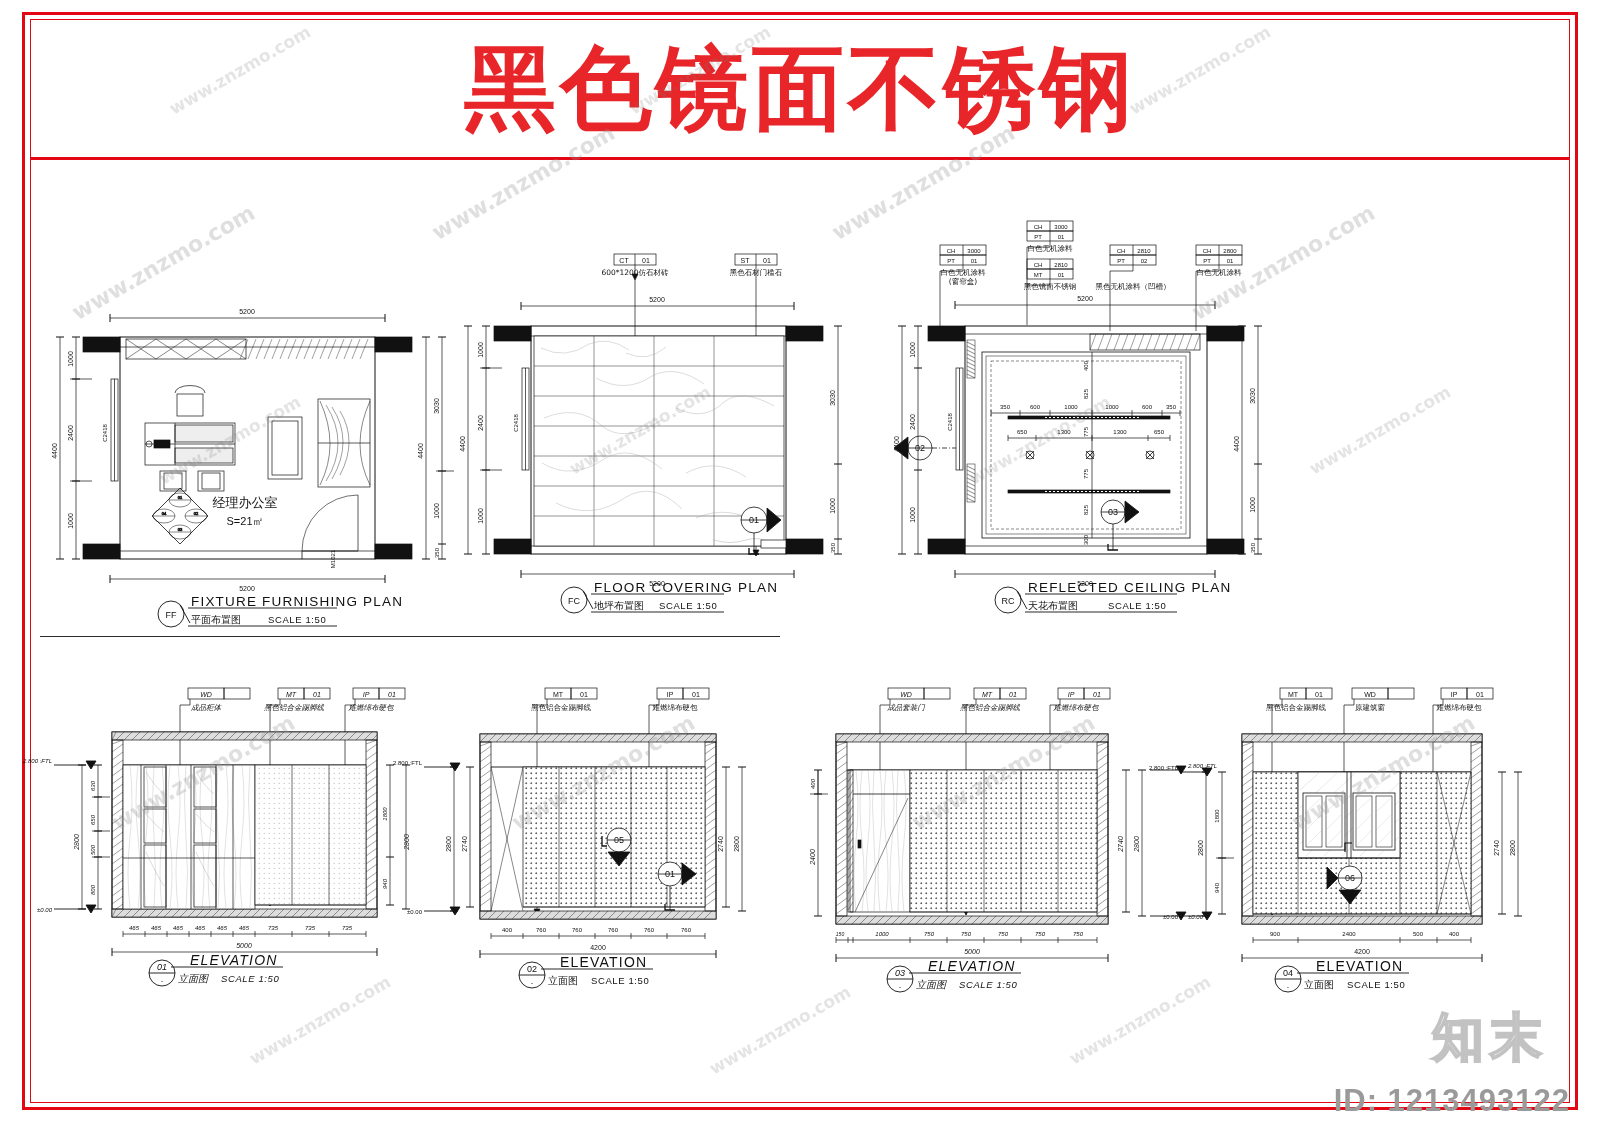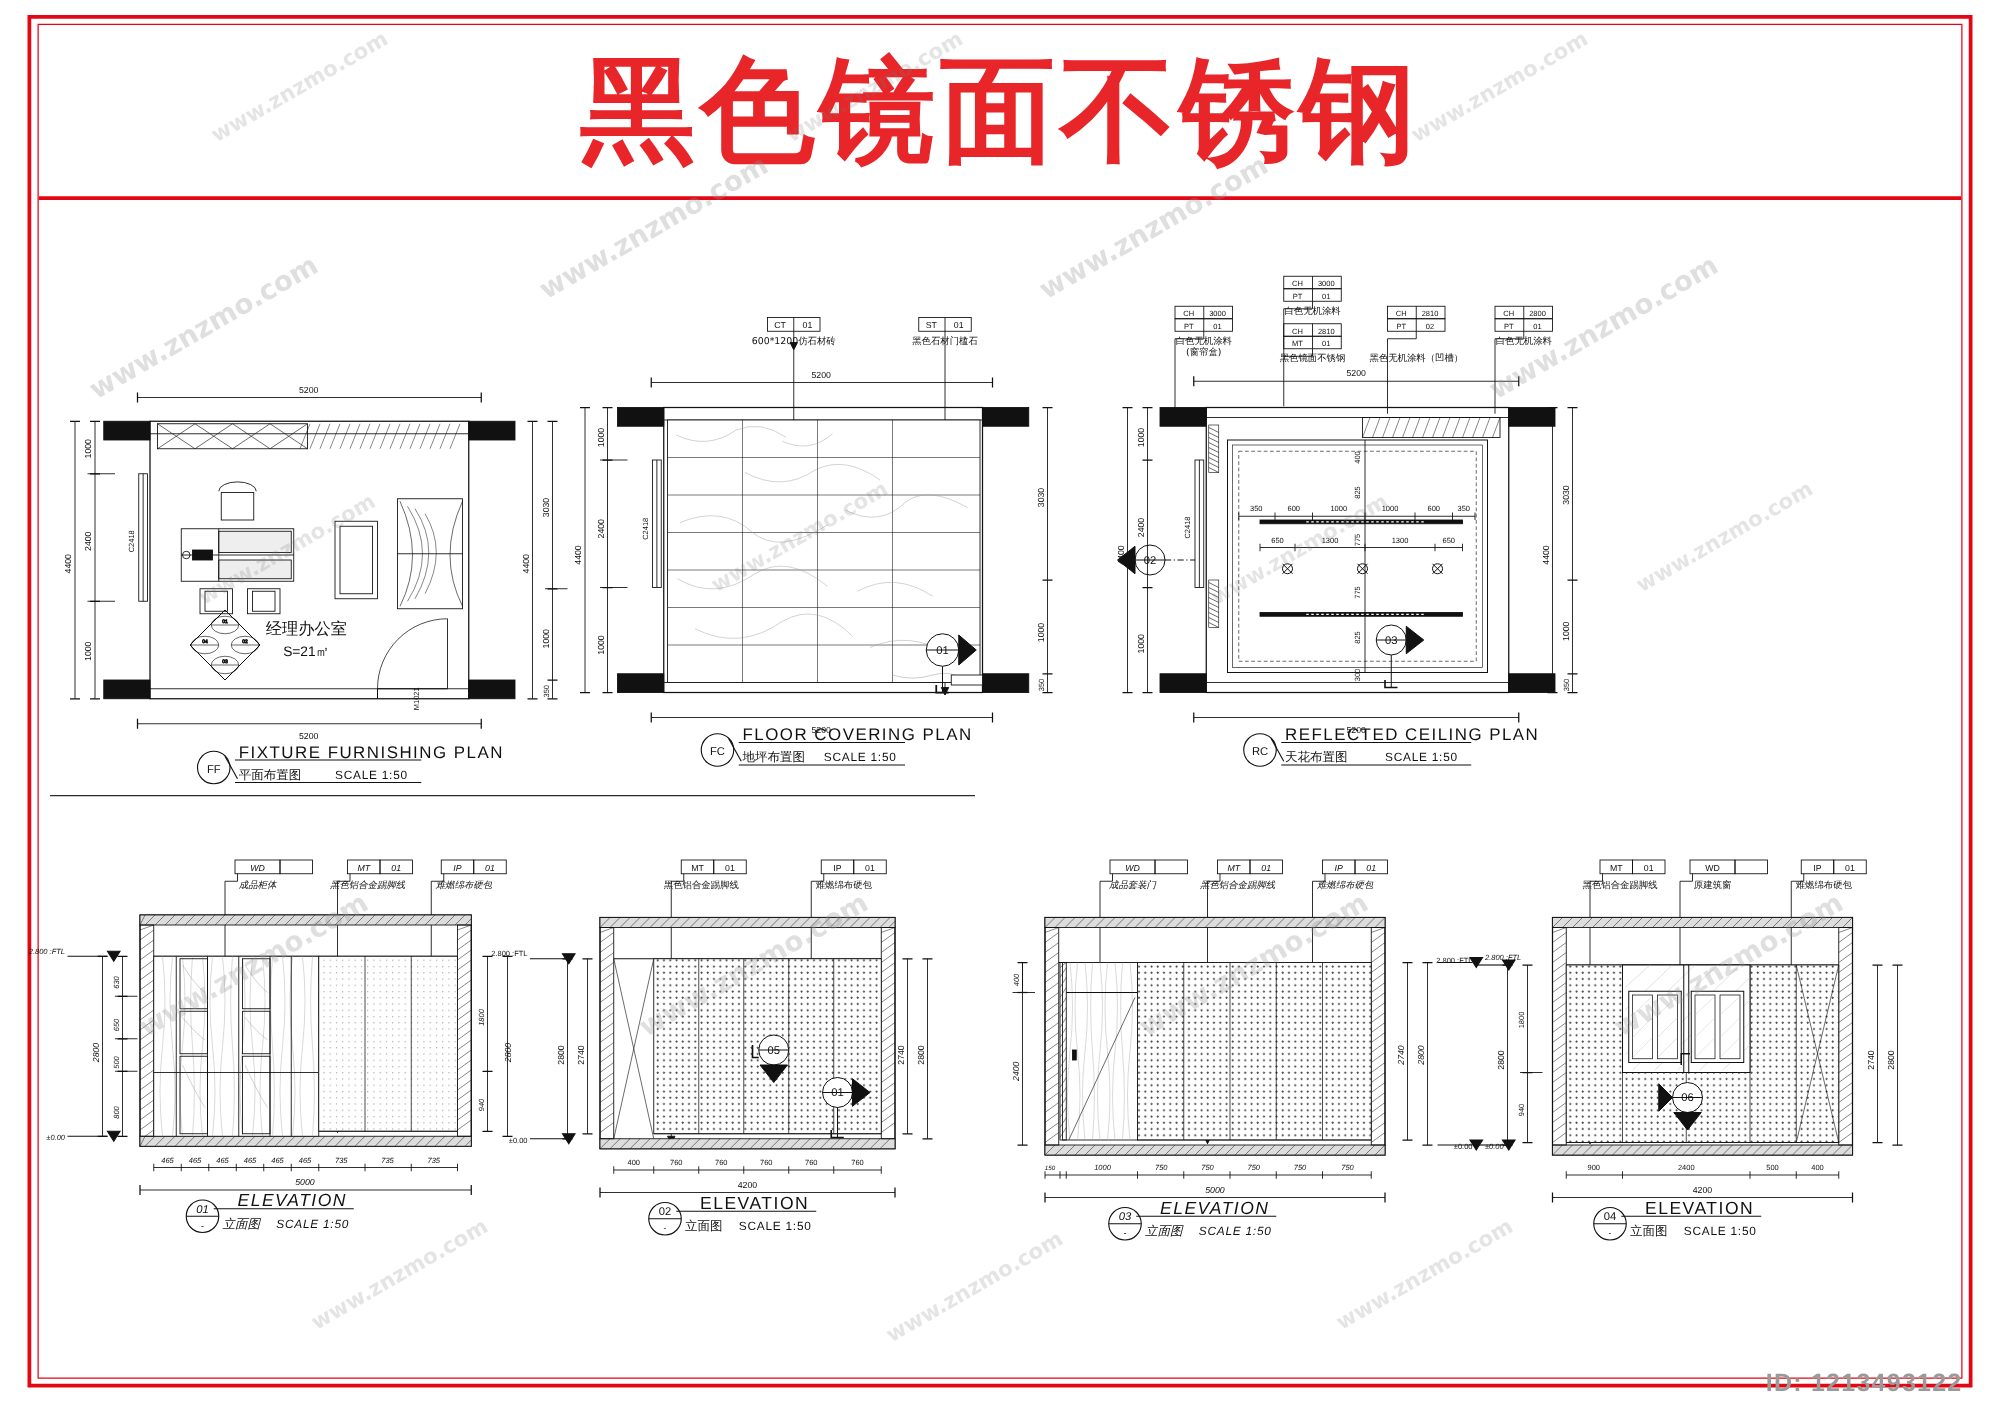--- a/index.html
+++ b/index.html
@@ -21,21 +21,21 @@
   .cn9{font-family:"DejaVu Sans",sans-serif;font-size:9px;}
   .cn13{font-family:"DejaVu Sans",sans-serif;font-size:13px;}
   .ttl-en{font-family:"Liberation Sans",sans-serif;font-size:13.5px;letter-spacing:1.2px;}
   .ttl-sc{font-family:"Liberation Sans",sans-serif;font-size:9.5px;letter-spacing:0.6px;}
   .ttl-cn{font-family:"DejaVu Sans",sans-serif;font-size:10px;}
   .bub{font-size:9px;}
 
   .wm{position:absolute;color:rgba(150,150,150,.30);font-family:"DejaVu Sans",sans-serif;font-size:22px;font-weight:bold;transform:rotate(-30deg);white-space:nowrap;pointer-events:none;}
   .wm2{position:absolute;color:rgba(120,120,120,.20);font-family:"DejaVu Sans",sans-serif;font-size:17px;font-weight:bold;transform:rotate(-30deg);white-space:nowrap;pointer-events:none;}
   .logo{position:absolute;right:52px;bottom:58px;font-family:"DejaVu Sans",sans-serif;font-size:52px;font-weight:bold;color:transparent;-webkit-text-stroke:2px rgba(120,120,120,.45);letter-spacing:6px;}
-  .idtxt{position:absolute;right:30px;bottom:12px;font-family:"Liberation Sans",sans-serif;font-size:20px;font-weight:bold;color:#9a9a9a;letter-spacing:1px;}
+  .idtxt{position:absolute;right:30px;bottom:12px;font-family:"Liberation Sans",sans-serif;font-size:31px;font-weight:bold;color:#9a9a9a;letter-spacing:1px;}
 </style>
 </head>
 <body>
 
 <div class="sheet">
 
   <div class="border-outer"></div>
   <div class="border-inner"></div>
 
   <div class="title-band">
@@ -986,15 +986,16 @@
   <div class="wm" style="left:500px;top:760px;">www.znzmo.com</div>
   <div class="wm" style="left:900px;top:760px;">www.znzmo.com</div>
   <div class="wm" style="left:1280px;top:760px;">www.znzmo.com</div>
   <div class="wm2" style="left:240px;top:1010px;">www.znzmo.com</div>
   <div class="wm2" style="left:700px;top:1020px;">www.znzmo.com</div>
   <div class="wm2" style="left:1060px;top:1010px;">www.znzmo.com</div>
   <div class="wm2" style="left:1120px;top:60px;">www.znzmo.com</div>
   <div class="wm2" style="left:620px;top:60px;">www.znzmo.com</div>
   <div class="wm2" style="left:160px;top:60px;">www.znzmo.com</div>
 
+  <div class="logo">知末</div>
   <div class="idtxt">ID: 1213493122</div>
 
 </div>
 
 </body></html>

